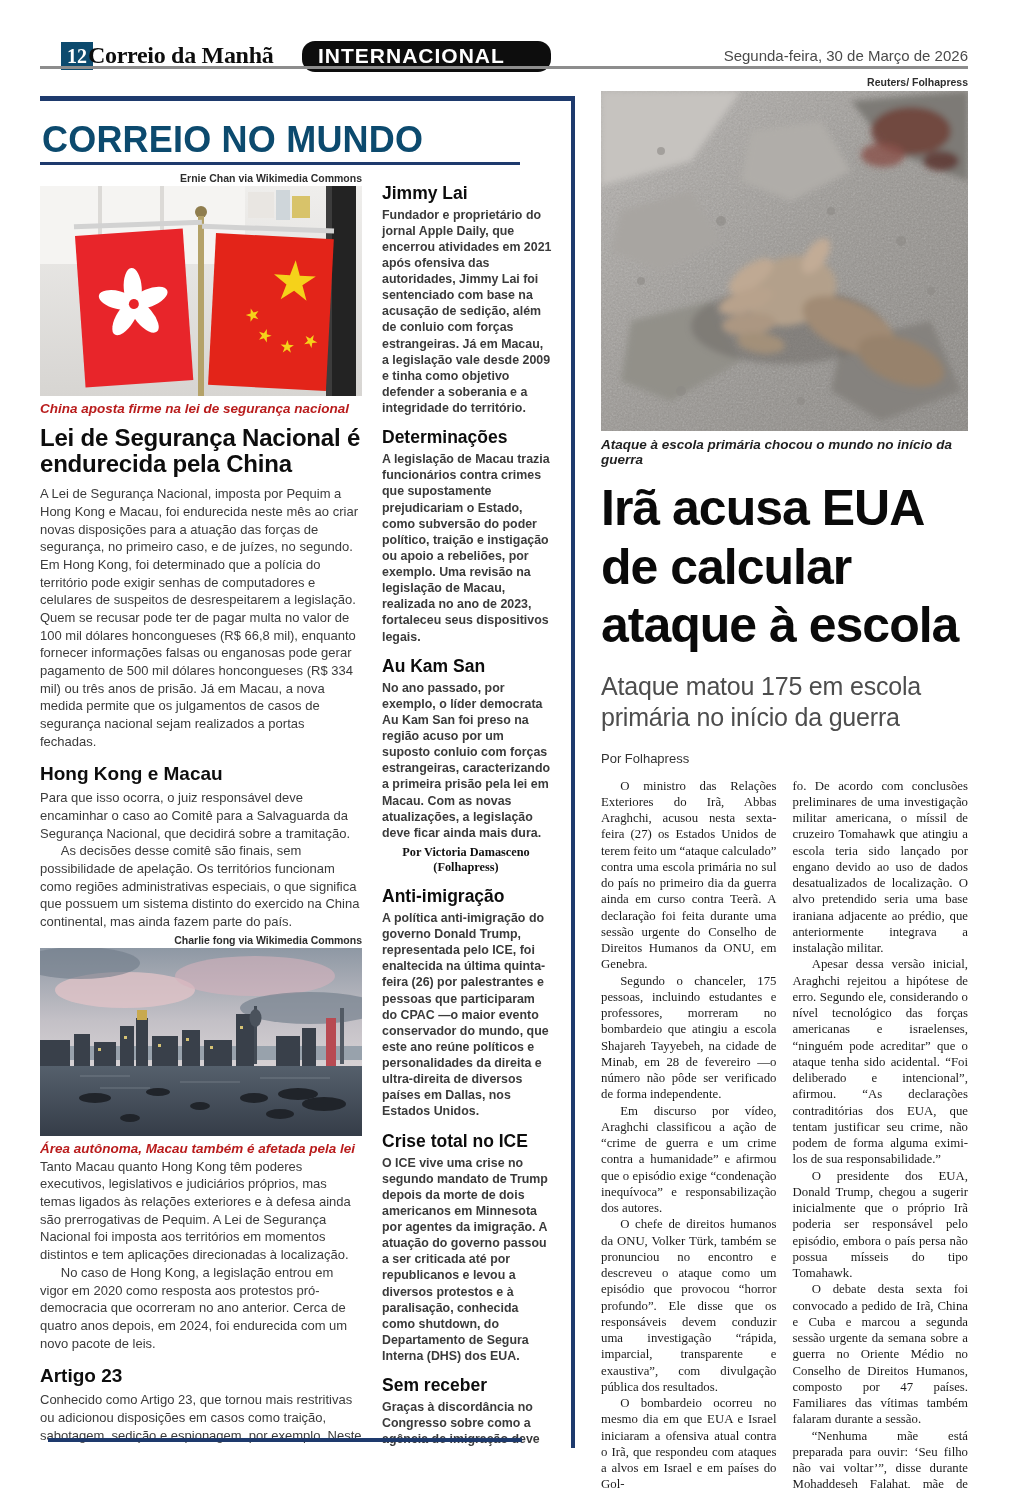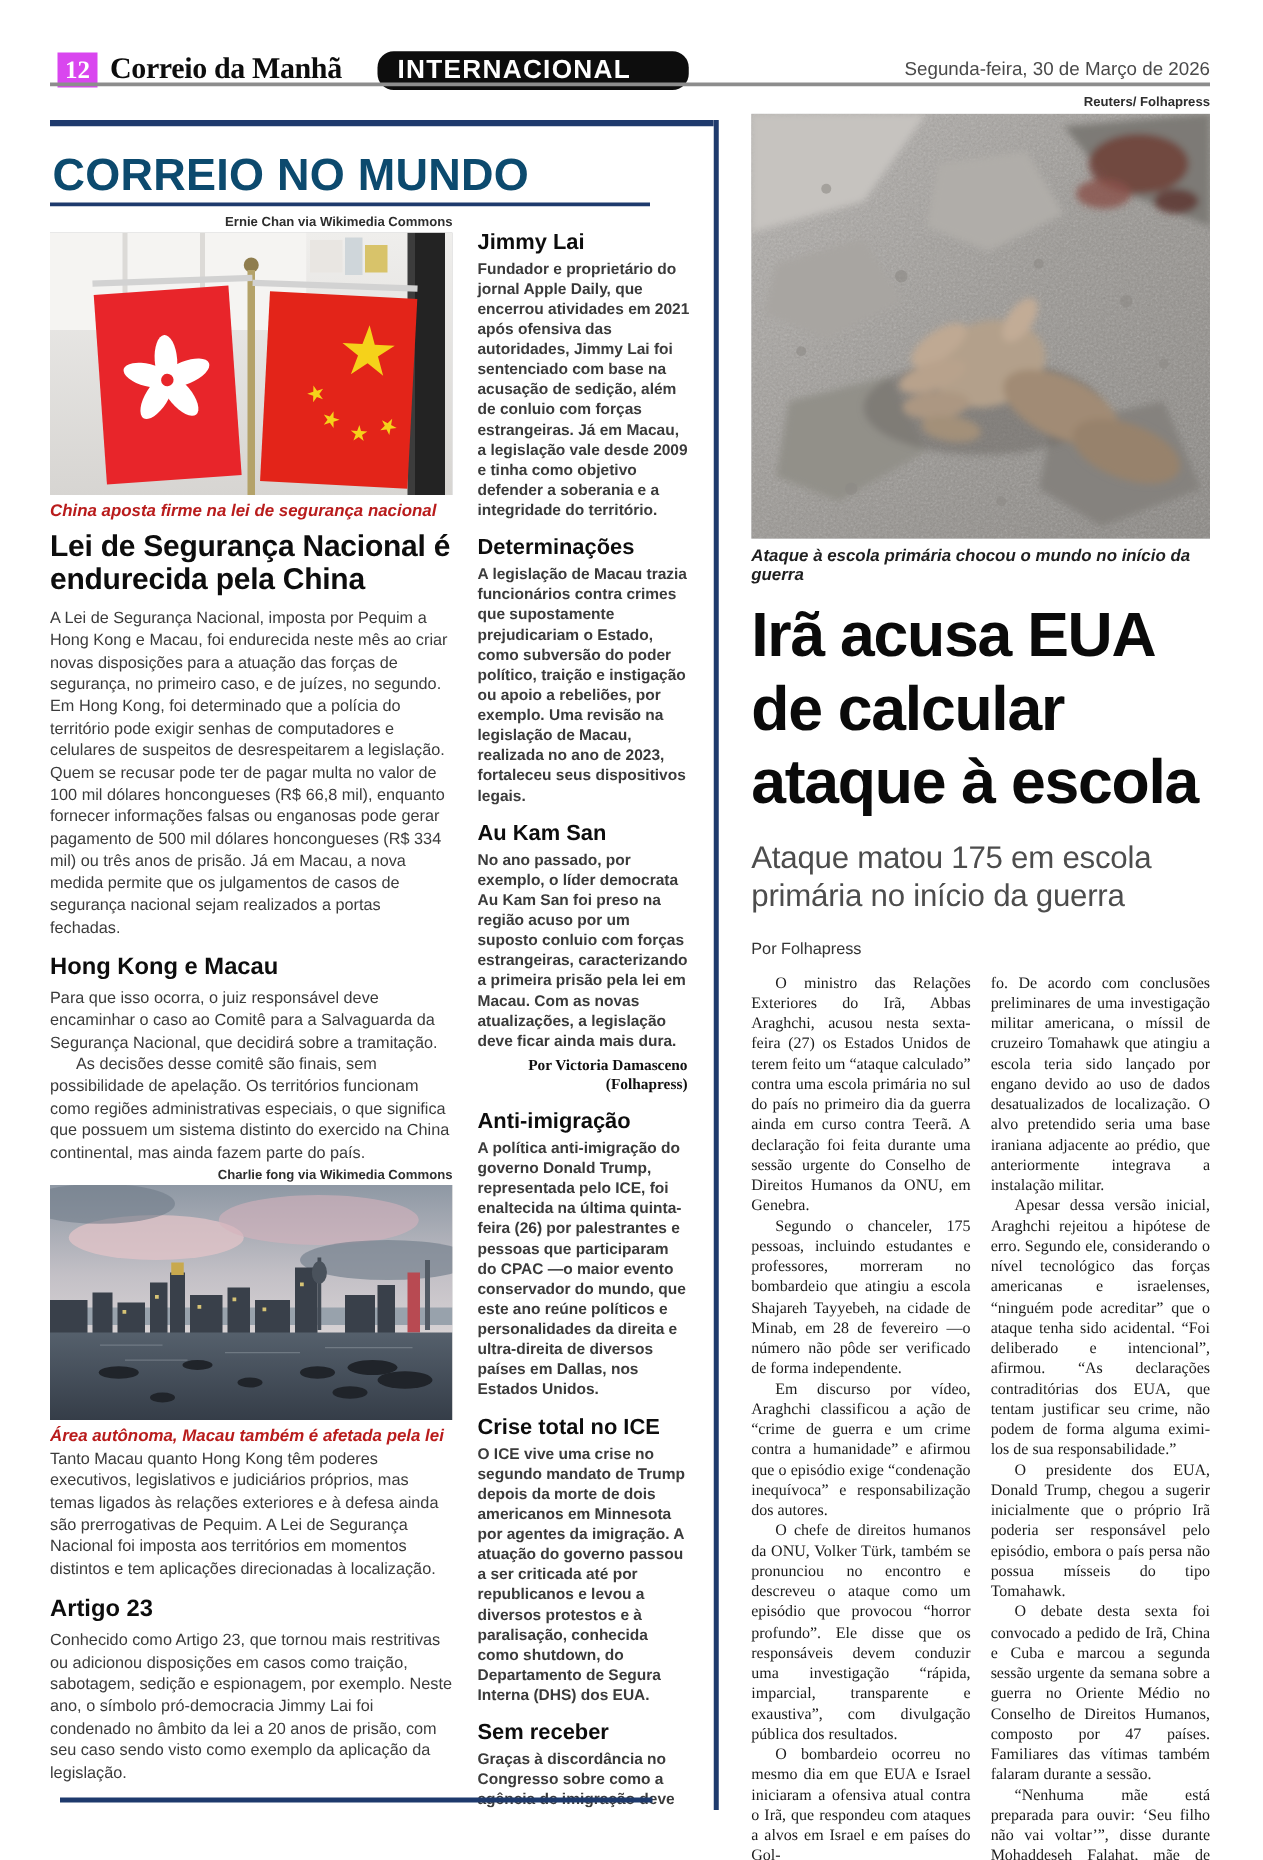--- a/index.html
+++ b/index.html
@@ -1,21 +1,21 @@
 <!DOCTYPE html>
 <html lang="pt"><head>
 <meta charset="utf-8">
 <style>
   html,body{margin:0;padding:0;background:#fff;}
   .page{position:relative;width:1010px;height:1488px;background:#fff;overflow:hidden;
         font-family:"Liberation Sans",sans-serif;color:#222;}
   
   .topbar{position:absolute;left:40px;top:42px;right:42px;height:30px;}
   .topbar-rule{position:absolute;left:40px;top:66px;right:42px;height:3px;background:#8d8d8d;}
-  .pagenum{position:absolute;left:6px;top:0;width:32px;height:28px;background:#d946ef;color:#fff;
+  .pagenum{position:absolute;left:21px;top:0;width:32px;height:28px;background:#0c4a6e;color:#fff;
            font-family:"Liberation Serif",serif;font-weight:bold;font-size:20px;
            display:flex;align-items:center;justify-content:center;}
   .nameplate{position:absolute;left:48px;top:0;font-family:"Liberation Serif",serif;
              font-weight:bold;font-size:24px;color:#0d0d0d;letter-spacing:-0.3px;}
   .sectiontag{position:absolute;left:262px;top:-1px;background:#0d0d0d;color:#fff;
               font-weight:bold;font-size:21px;letter-spacing:1px;padding:3px 46px 4px 16px;border-radius:13px;}
   .dateline{position:absolute;right:0;top:5px;font-size:15px;color:#4a4a4a;}
   
   .mundo{position:absolute;left:40px;top:96px;width:531px;height:1350px;overflow:hidden;}
   .blue-top{height:5px;background:#1e3a6d;}
@@ -29,21 +29,21 @@
   .col-side{width:170px;}
   .credit{font-size:10.5px;font-weight:bold;color:#2e2e2e;text-align:right;margin:3px 0 2px;}
   .photo{width:100%;overflow:hidden;background:#ccc;}
   .photo svg{display:block;}
   .caption{font-style:italic;font-size:13.5px;font-weight:600;color:#b91c1c;margin:5px 0 2px;}
   .h-art{font-size:24px;font-weight:800;line-height:1.12;color:#0d0d0d;margin:9px 0 7px;letter-spacing:-0.2px;}
   .h-sub{font-size:19px;font-weight:800;color:#0d0d0d;margin:13px 0 4px;}
   .col-main p{font-size:13px;line-height:1.36;color:#3b3b3b;margin:0;}
   .col-main p.ind{text-indent:1.6em;}
   .byline{font-family:"Liberation Serif",serif;font-weight:bold;font-size:13px;color:#111;
-          text-align:right;margin:5px 2px 0 0;}
+          text-align:center;margin:5px 2px 0 0;}
   .col-side .h-side{font-size:17.5px;font-weight:800;color:#0d0d0d;margin:11px 0 3px;}
   .col-side .h-side:first-child{margin-top:14px;}
   .col-side p{font-size:12.4px;line-height:1.3;color:#3b3b3b;margin:0;font-weight:bold;}
   .col-side .byline{font-size:12.3px;margin-top:4px;}
   
   .iran{position:absolute;left:601px;top:76px;width:367px;}
   .iran .credit{margin:0 0 3px;}
   .iran-caption{font-style:italic;font-size:13.5px;font-weight:600;color:#1f1f1f;margin:6px 0 0;}
   .iran-headline{font-size:50px;font-weight:800;line-height:1.17;color:#0a0a0a;
                  letter-spacing:-1px;margin:12px 0 0;}
@@ -210,20 +210,21 @@
                 <line x1="140" y1="134" x2="200" y2="134"></line>
               <line x1="60" y1="140" x2="110" y2="140"></line>
                 <line x1="220" y1="130" x2="290" y2="130"></line>
             </g>
           </svg>
         </div>
 
         <div class="caption">Área autônoma, Macau também é afetada pela lei</div>
 
         <p>Tanto Macau quanto Hong Kong têm poderes executivos, legislativos e judiciários próprios, mas temas ligados às relações exteriores e à defesa ainda são prerrogativas de Pequim. A Lei de Segurança Nacional foi imposta aos territórios em momentos distintos e tem aplicações direcionadas à localização.</p>
+        <p class="ind">No caso de Hong Kong, a legislação entrou em vigor em 2020 como resposta aos protestos pró-democracia que ocorreram no ano anterior. Cerca de quatro anos depois, em 2024, foi endurecida com um novo pacote de leis.</p>
 
         <h3 class="h-sub">Artigo 23</h3>
         <p>Conhecido como Artigo 23, que tornou mais restritivas ou adicionou disposições em casos como traição, sabotagem, sedição e espionagem, por exemplo. Neste ano, o símbolo pró-democracia Jimmy Lai foi condenado no âmbito da lei a 20 anos de prisão, com seu caso sendo visto como exemplo da aplicação da legislação.</p>
 
       </div>
 
       <div class="col-side">
         <h4 class="h-side">Jimmy Lai</h4>
         <p>Fundador e proprietário do jornal Apple Daily, que encerrou atividades em 2021 após ofensiva das autoridades, Jimmy Lai foi sentenciado com base na acusação de sedição, além de conluio com forças estrangeiras. Já em Macau, a legislação vale desde 2009 e tinha como objetivo defender a soberania e a integridade do território.</p>
 

